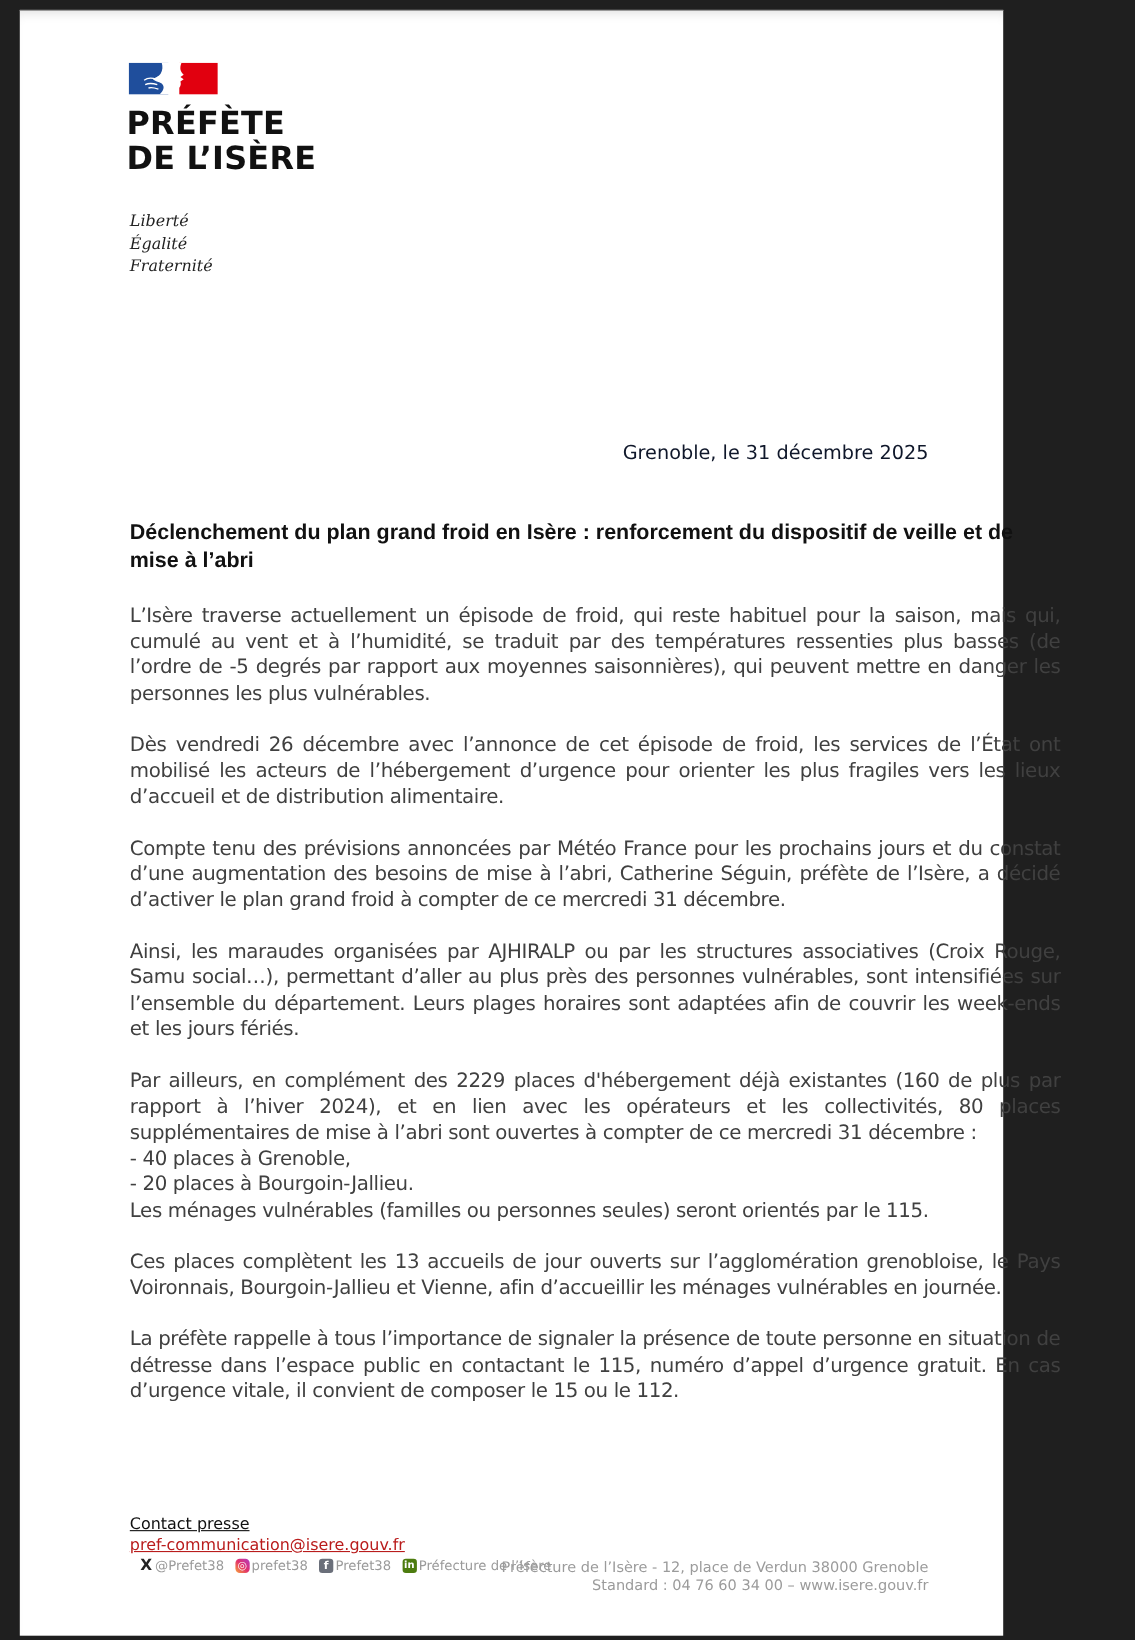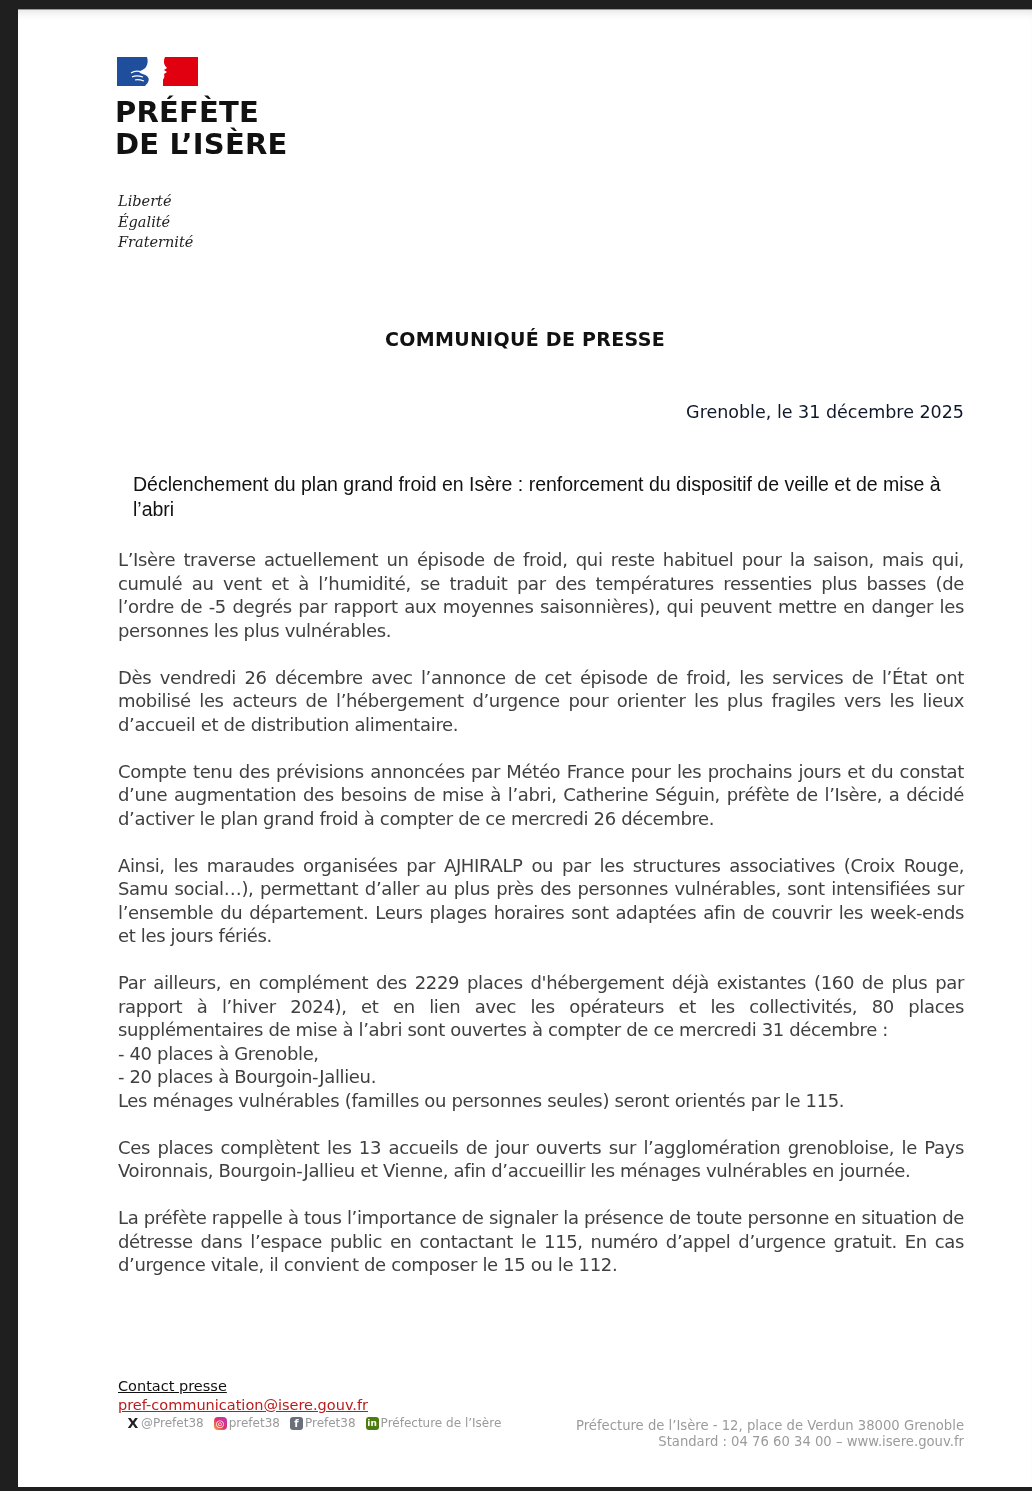--- a/index.html
+++ b/index.html
@@ -4,21 +4,21 @@
 <style>
   html, body { margin: 0; padding: 0; }
   body {
     width: 1032px; height: 1491px;
     background: #1f1f1f;
     position: relative; overflow: hidden;
     font-family: "Liberation Sans", sans-serif;
   }
   .page {
     position: absolute; left: 18px; top: 9px;
-    width: 1014px; height: 1477px;
+    width: 894px; height: 1477px;
     background: #ffffff;
     border-top: 1px solid #9a9a9a;
     box-shadow: inset 0 8px 10px -6px rgba(0,0,0,0.12);
   }
   .logo-flag { position: absolute; left: 99px; top: 47px; width: 81px; height: 29px; }
   .logo-title {
     position: absolute; left: 97px; top: 86px;
     font-family: "DejaVu Sans", sans-serif; font-weight: bold;
     font-size: 29px; line-height: 32px; color: #111; letter-spacing: 0.2px;
   }
@@ -33,22 +33,22 @@
     font-family: "DejaVu Sans", sans-serif; font-weight: bold;
     font-size: 19px; color: #111; letter-spacing: 0.3px;
   }
   .date {
     position: absolute; right: 68px; top: 392px;
     font-family: "DejaVu Sans", sans-serif;
     font-size: 17.5px; color: #0f172a;
   }
   .headline {
     position: absolute; left: 100px; width: 850px; top: 462px;
-    font-family: "Liberation Sans", sans-serif; font-weight: normal;
-    font-size: 19.5px; line-height: 25px; color: #111; margin-left: 15px;
+    font-family: "Liberation Sans", sans-serif; font-weight: bold;
+    font-size: 19.5px; line-height: 25px; color: #111;
   }
   .body {
     position: absolute; left: 100px; width: 846px; top: 538px;
     font-family: "DejaVu Sans", sans-serif;
     font-size: 18px; line-height: 23.5px; color: #404040;
     letter-spacing: -0.35px;
   }
   .body p { margin: 0 0 23.5px 0; text-align: justify; }
   .body p.last-left { text-align: left; }
   .body .line { display: block; text-align: left; }
@@ -94,30 +94,29 @@
     <div>PRÉFÈTE</div>
     <div>DE L’ISÈRE</div>
   </div>
 
   <div class="motto">
     <div>Liberté</div>
     <div>Égalité</div>
     <div>Fraternité</div>
   </div>
 
-  <div class="doc-kind">COMMUNIQUÉ DE PRESSE</div>
 
   <div class="date">Grenoble, le 31 décembre 2025</div>
 
   <div class="headline">Déclenchement du plan grand froid en Isère : renforcement du dispositif de veille et de mise à l’abri</div>
 
   <div class="body">
     <p>L’Isère traverse actuellement un épisode de froid, qui reste habituel pour la saison, mais qui, cumulé au vent et à l’humidité, se traduit par des températures ressenties plus basses (de l’ordre de -5 degrés par rapport aux moyennes saisonnières), qui peuvent mettre en danger les personnes les plus vulnérables.</p>
     <p>Dès vendredi 26 décembre avec l’annonce de cet épisode de froid, les services de l’État ont mobilisé les acteurs de l’hébergement d’urgence pour orienter les plus fragiles vers les lieux d’accueil et de distribution alimentaire.</p>
-    <p>Compte tenu des prévisions annoncées par Météo France pour les prochains jours et du constat d’une augmentation des besoins de mise à l’abri, Catherine Séguin, préfète de l’Isère, a décidé d’activer le plan grand froid à compter de ce mercredi 26 décembre.</p>
+    <p>Compte tenu des prévisions annoncées par Météo France pour les prochains jours et du constat d’une augmentation des besoins de mise à l’abri, Catherine Séguin, préfète de l’Isère, a décidé d’activer le plan grand froid à compter de ce mercredi 31 décembre.</p>
     <p>Ainsi, les maraudes organisées par AJHIRALP ou par les structures associatives (Croix Rouge, Samu social…), permettant d’aller au plus près des personnes vulnérables, sont intensifiées sur l’ensemble du département. Leurs plages horaires sont adaptées afin de couvrir les week-ends et les jours fériés.</p>
     <p class="last-left">
       <span style="display:block;text-align:justify;text-align-last:left;">Par ailleurs, en complément des 2229 places d'hébergement déjà existantes (160 de plus par rapport à l’hiver 2024), et en lien avec les opérateurs et les collectivités, 80 places supplémentaires de mise à l’abri sont ouvertes à compter de ce mercredi 31 décembre :</span>
       <span class="line">- 40 places à Grenoble,</span>
       <span class="line">- 20 places à Bourgoin-Jallieu.</span>
       <span class="line">Les ménages vulnérables (familles ou personnes seules) seront orientés par le 115.</span>
     </p>
     <p>Ces places complètent les 13 accueils de jour ouverts sur l’agglomération grenobloise, le Pays Voironnais, Bourgoin-Jallieu et Vienne, afin d’accueillir les ménages vulnérables en journée.</p>
     <p>La préfète rappelle à tous l’importance de signaler la présence de toute personne en situation de détresse dans l’espace public en contactant le 115, numéro d’appel d’urgence gratuit. En cas d’urgence vitale, il convient de composer le 15 ou le 112.</p>
   </div>

